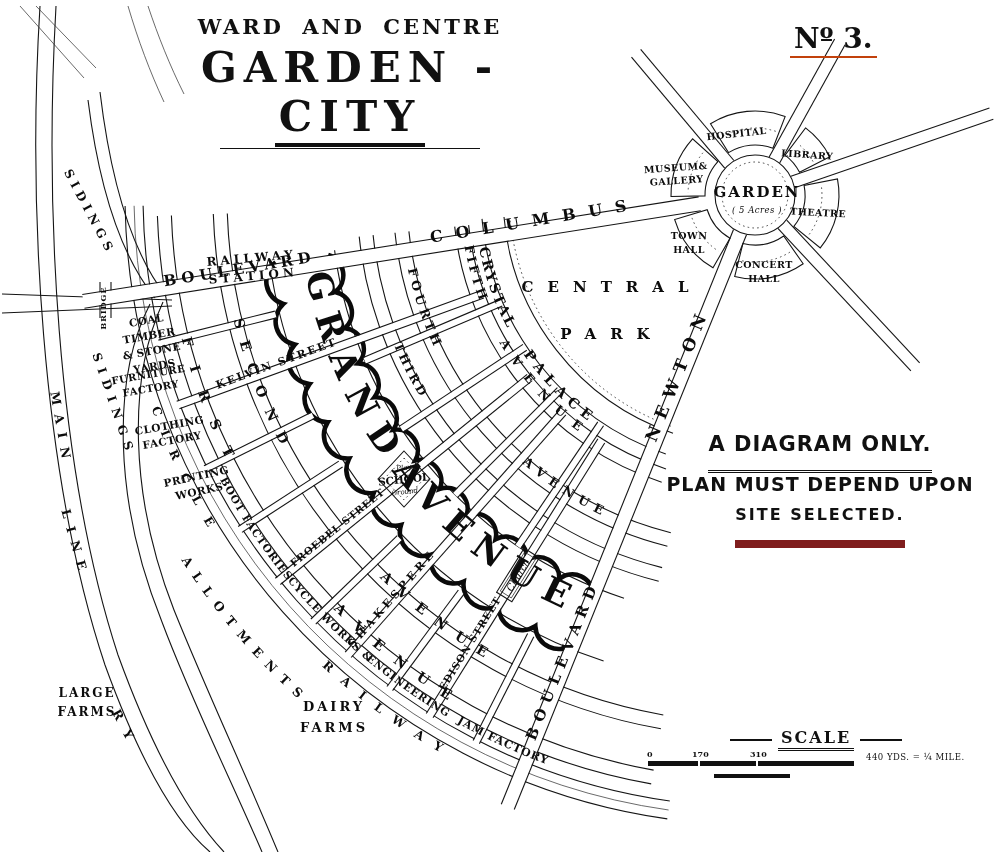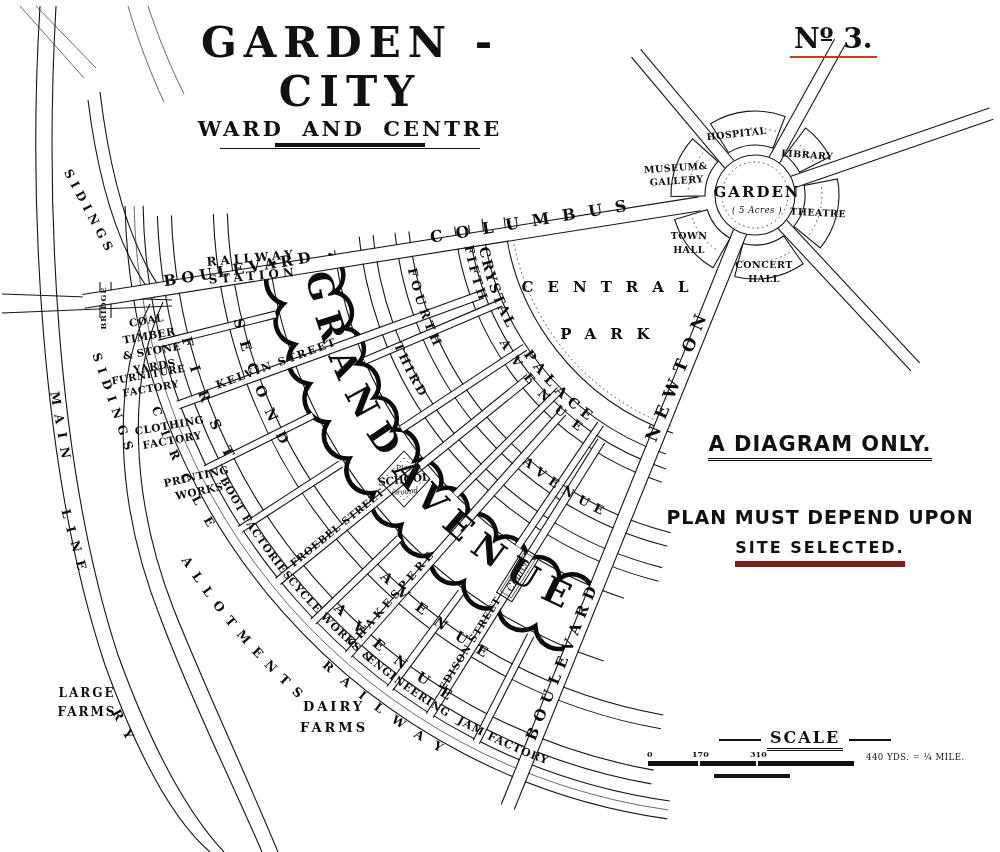--- a/index.html
+++ b/index.html
@@ -11,27 +11,27 @@
   
   #title1{font-weight:bold;font-size:21px;letter-spacing:3px;word-spacing:8px;}
   #title2{font-weight:bold;font-size:42px;letter-spacing:7px;margin-top:4px;}
   .flour1{margin:2px auto 0;width:150px;height:4px;background:#111;}
   .flour2{margin:1px auto 0;width:260px;height:1px;background:#111;}
   #no3{font-weight:bold;font-size:28px;border-bottom:2px solid #c2410c;padding:0 4px 1px;}
   
   #nb{font-family:"DejaVu Sans",sans-serif;font-weight:bold;}
   #nb .h{font-size:17px;letter-spacing:3px;margin-bottom:12px;}
   #nb .l1{font-size:21px;letter-spacing:1px;display:inline-block;border-bottom:3px double #111;
-          padding-bottom:2px;margin-bottom:16px;}
-  #nb .l2{font-size:19px;letter-spacing:1px;margin-bottom:10px;margin-top:29px;}
-  #nb .l3{font-size:16px;letter-spacing:2px;display:inline-block;border-bottom:6px solid #7f1d1d;
-          padding-bottom:4px;text-align:center;}
+          padding-bottom:14px;}
+  #nb .l2{font-size:19px;letter-spacing:1px;margin-bottom:10px;}
+  #nb .l3{font-size:16px;letter-spacing:2px;display:inline-block;border-bottom:8px solid #7f1d1d;
+          padding-bottom:16px;text-align:center;}
   
   #scale{font-family:"DejaVu Serif",serif;}
-  #scale .row{position:absolute;left:53px;top:0;width:220px;display:flex;align-items:center;justify-content:center;}
+  #scale .row{position:absolute;left:64px;top:0;width:220px;display:flex;align-items:center;justify-content:center;}
   #scale .dash{width:42px;border-top:2px solid #111;margin:0 6px;}
   #scale .word{font-weight:bold;font-size:16px;letter-spacing:2px;border-bottom:3px double #111;padding:0 3px 1px;}
   #scale .tick{position:absolute;top:21px;font-size:8px;font-weight:bold;}
   #scale .eq{position:absolute;left:224px;top:24px;font-size:8.5px;font-weight:normal;letter-spacing:0.5px;white-space:nowrap;}
   #scale .bar{position:absolute;left:6px;top:33px;width:206px;height:5px;background:#111;}
   #scale .gap{position:absolute;top:0;width:2px;height:5px;background:#fff;}
   #scale .bar2{position:absolute;left:72px;top:46px;width:76px;height:4px;background:#111;}
   
   .rd{fill:none;stroke:#151515;stroke-width:1.1px;}
   .rdthin{fill:none;stroke:#2a2a2a;stroke-width:0.7px;}
@@ -246,22 +246,22 @@
         <text class="maplbl it" font-size="7" text-anchor="middle" transform="translate(405,494) rotate(-6)">Ground</text>
         <g transform="translate(518,575) rotate(-58)">
           <rect class="rd" fill="#fff" x="-26" y="-9" width="52" height="18"></rect>
           <rect class="rdthin" fill="none" x="-23" y="-6.5" width="46" height="13"></rect>
           <text class="maplbl it" font-size="9.5" text-anchor="middle" y="3.5">Church</text>
         </g>
       </g>
   </svg>
 
   <div class="ov ctr" style="left:150px;top:14px;width:400px;">
+    <div id="title1">WARD AND CENTRE</div>
     <div id="title2">GARDEN - CITY</div>
-    <div id="title1">WARD AND CENTRE</div>
     <div class="flour1"></div>
     <div class="flour2"></div>
   </div>
   <div class="ov" style="left:790px;top:22px;">
     <span id="no3">Nº 3.</span>
   </div>
 
   <div id="nb" class="ov ctr" style="left:660px;top:432px;width:320px;">
     <div><span class="l1">A DIAGRAM ONLY.</span></div>
     <div class="l2">PLAN MUST DEPEND UPON</div>

